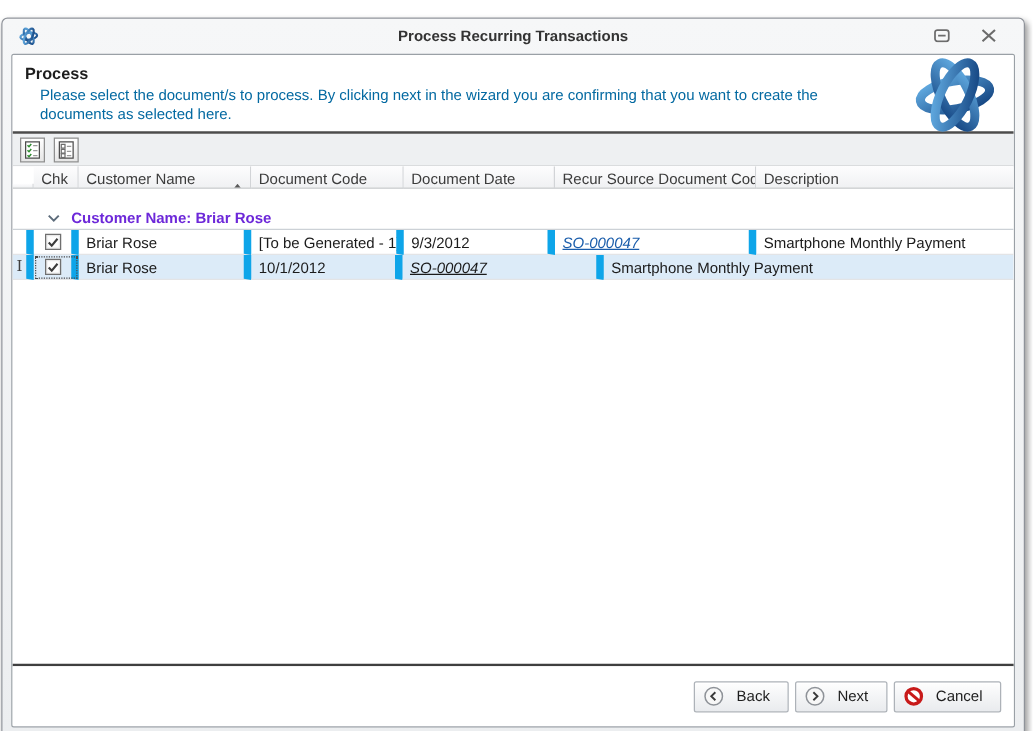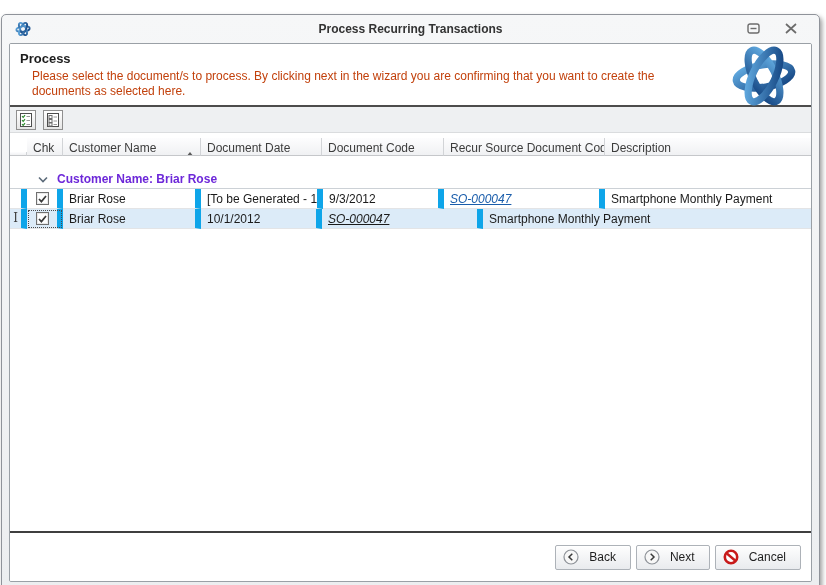--- a/index.html
+++ b/index.html
@@ -28,21 +28,21 @@
   .content {
     position:absolute; left:7px; right:7px; top:28px; bottom:7px;
     background:#fff; border:1px solid #9aa0a6; border-radius:2px;
     display:flex; flex-direction:column; overflow:hidden;
   }
   .header-section {
     position:relative; height:63px; flex:0 0 auto;
     padding:7px 14px 0 10px; border-bottom:2px solid #4c4c4c; background:#fff;
   }
   .header-title { font-size:13px; font-weight:bold; color:#1d1d1d; }
-  .header-desc  { font-size:12px; color:#c2410c; margin:3px 0 0 12px; max-width:665px; line-height:15px; }
+  .header-desc  { font-size:12px; color:#0369a1; margin:3px 0 0 12px; max-width:665px; line-height:15px; }
   .logo { position:absolute; right:8px; top:2px; }
   
   .docbar {
     height:22px; flex:0 0 auto; position:relative;
     background:linear-gradient(#f5f6f7,#e6e8eb);
     border-bottom:1px solid #ccd0d4;
     display:flex; align-items:center; padding-left:8px;
     font-size:12px; color:#2e2e2e;
   }
   .docbar-dd {
@@ -56,21 +56,21 @@
     height:26px; flex:0 0 auto; display:flex; align-items:center; gap:7px;
     padding-left:6px; background:#eef0f2; border-bottom:1px solid #dadcde;
   }
   .toolbtn {
     width:20px; height:20px; border:1px solid #8f8f8f;
     background:linear-gradient(#ffffff,#e6e6e6);
     display:flex; align-items:center; justify-content:center; cursor:pointer;
   }
   
   .grid { flex:1 1 auto; background:#fff; font-size:12px; color:#1b1b1b; overflow:hidden; }
-  .grid-header { display:flex; height:23px;align-items:flex-end; }
+  .grid-header { display:flex; height:18px;align-items:flex-end; }
   .gh-cell {
     background:linear-gradient(#fdfdfe,#f0f1f3);
     border-right:1px solid #d2d4d7; border-bottom:1px solid #c5c7ca;
     padding:3px 4px 0 6px; color:#3c3c3c; white-space:nowrap; overflow:hidden;
     position:relative; cursor:pointer;
   }
   .c-ind  { width:17px; flex:0 0 auto; }
   .c-chk  { width:36px; flex:0 0 auto; }
   .c-cust { width:138px; flex:0 0 auto; }
   .c-code { width:122px; flex:0 0 auto; }
@@ -209,22 +209,22 @@
         <div class="gh-cell c-ind"></div>
         <div class="gh-cell c-chk">Chk</div>
         <div class="gh-cell c-cust">
           <span>Customer Name</span>
           <span class="sort-icon">
             <svg width="8" height="5" viewBox="0 0 8 5">
                 <polygon points="4,0 8,5 0,5" fill="#5a5a5a"></polygon>
               </svg>
           </span>
         </div>
+        <div class="gh-cell c-code">Document Code</div>
         <div class="gh-cell c-date">Document Date</div>
-        <div class="gh-cell c-code">Document Code</div>
         <div class="gh-cell c-recur">Recur Source Document Code</div>
         <div class="gh-cell c-desc">Description</div>
       </div>
 
       <div class="grid-spacer"></div>
 
       <div class="group-row">
         <span class="group-chevron">
           <svg width="10" height="7" viewBox="0 0 10 7">
               <polyline points="1,1.5 5,5.5 9,1.5" fill="none" stroke="#5d6c7b" stroke-width="1.6"></polyline>

